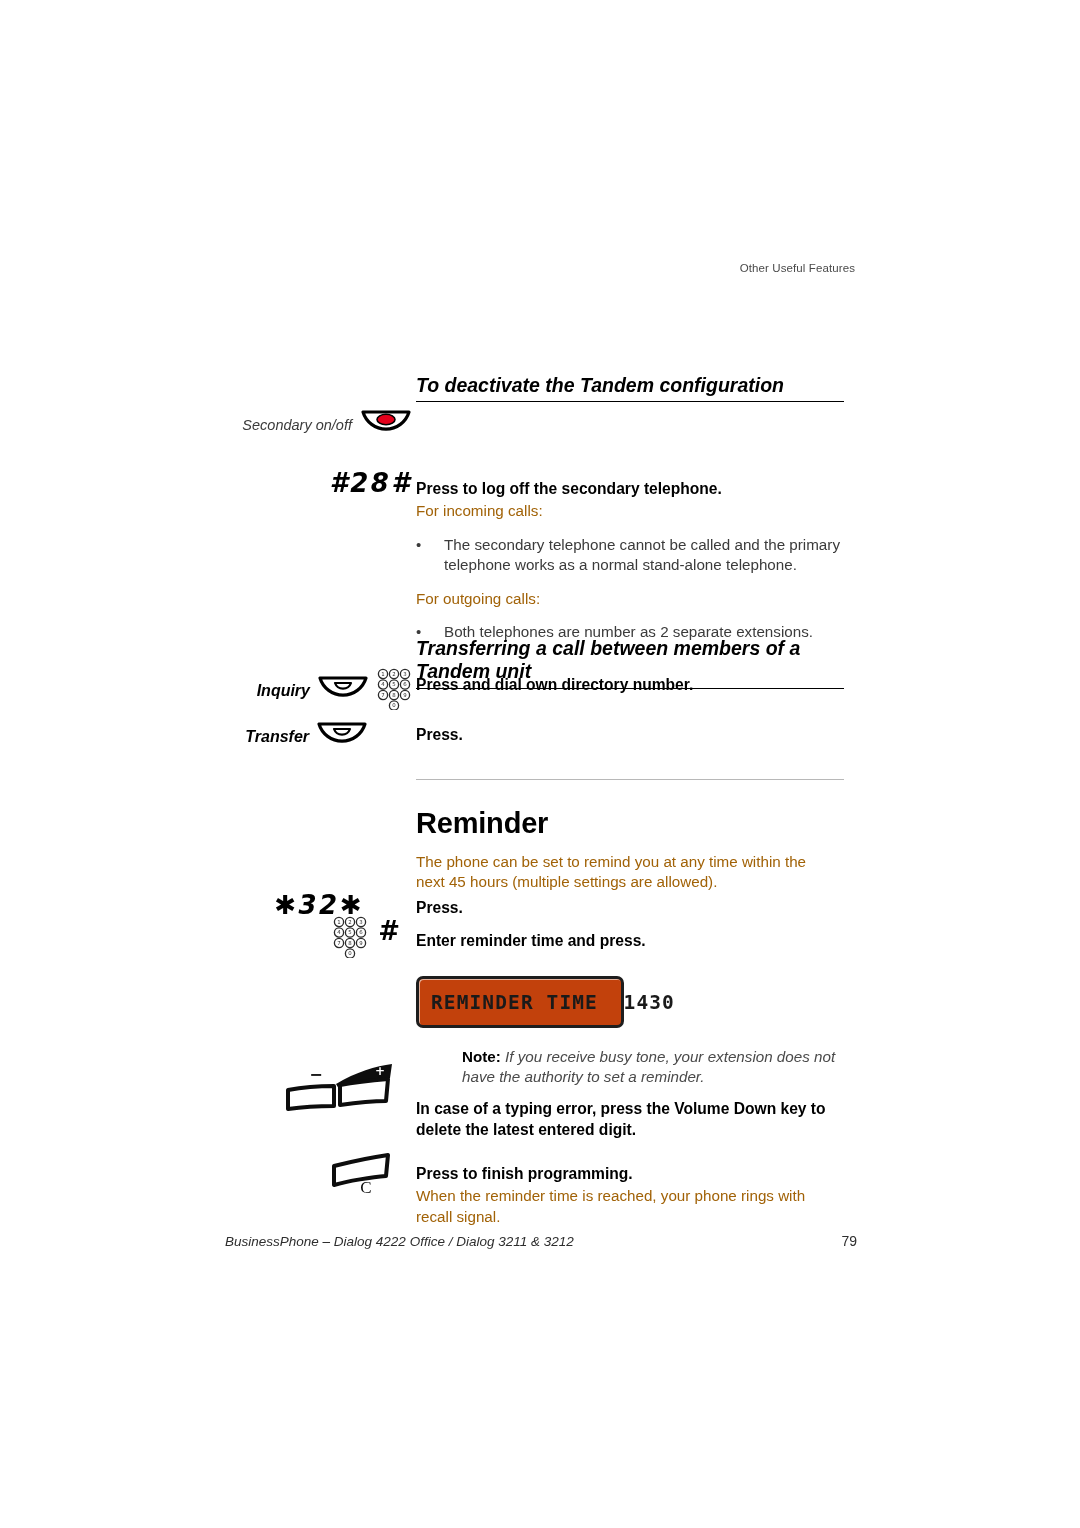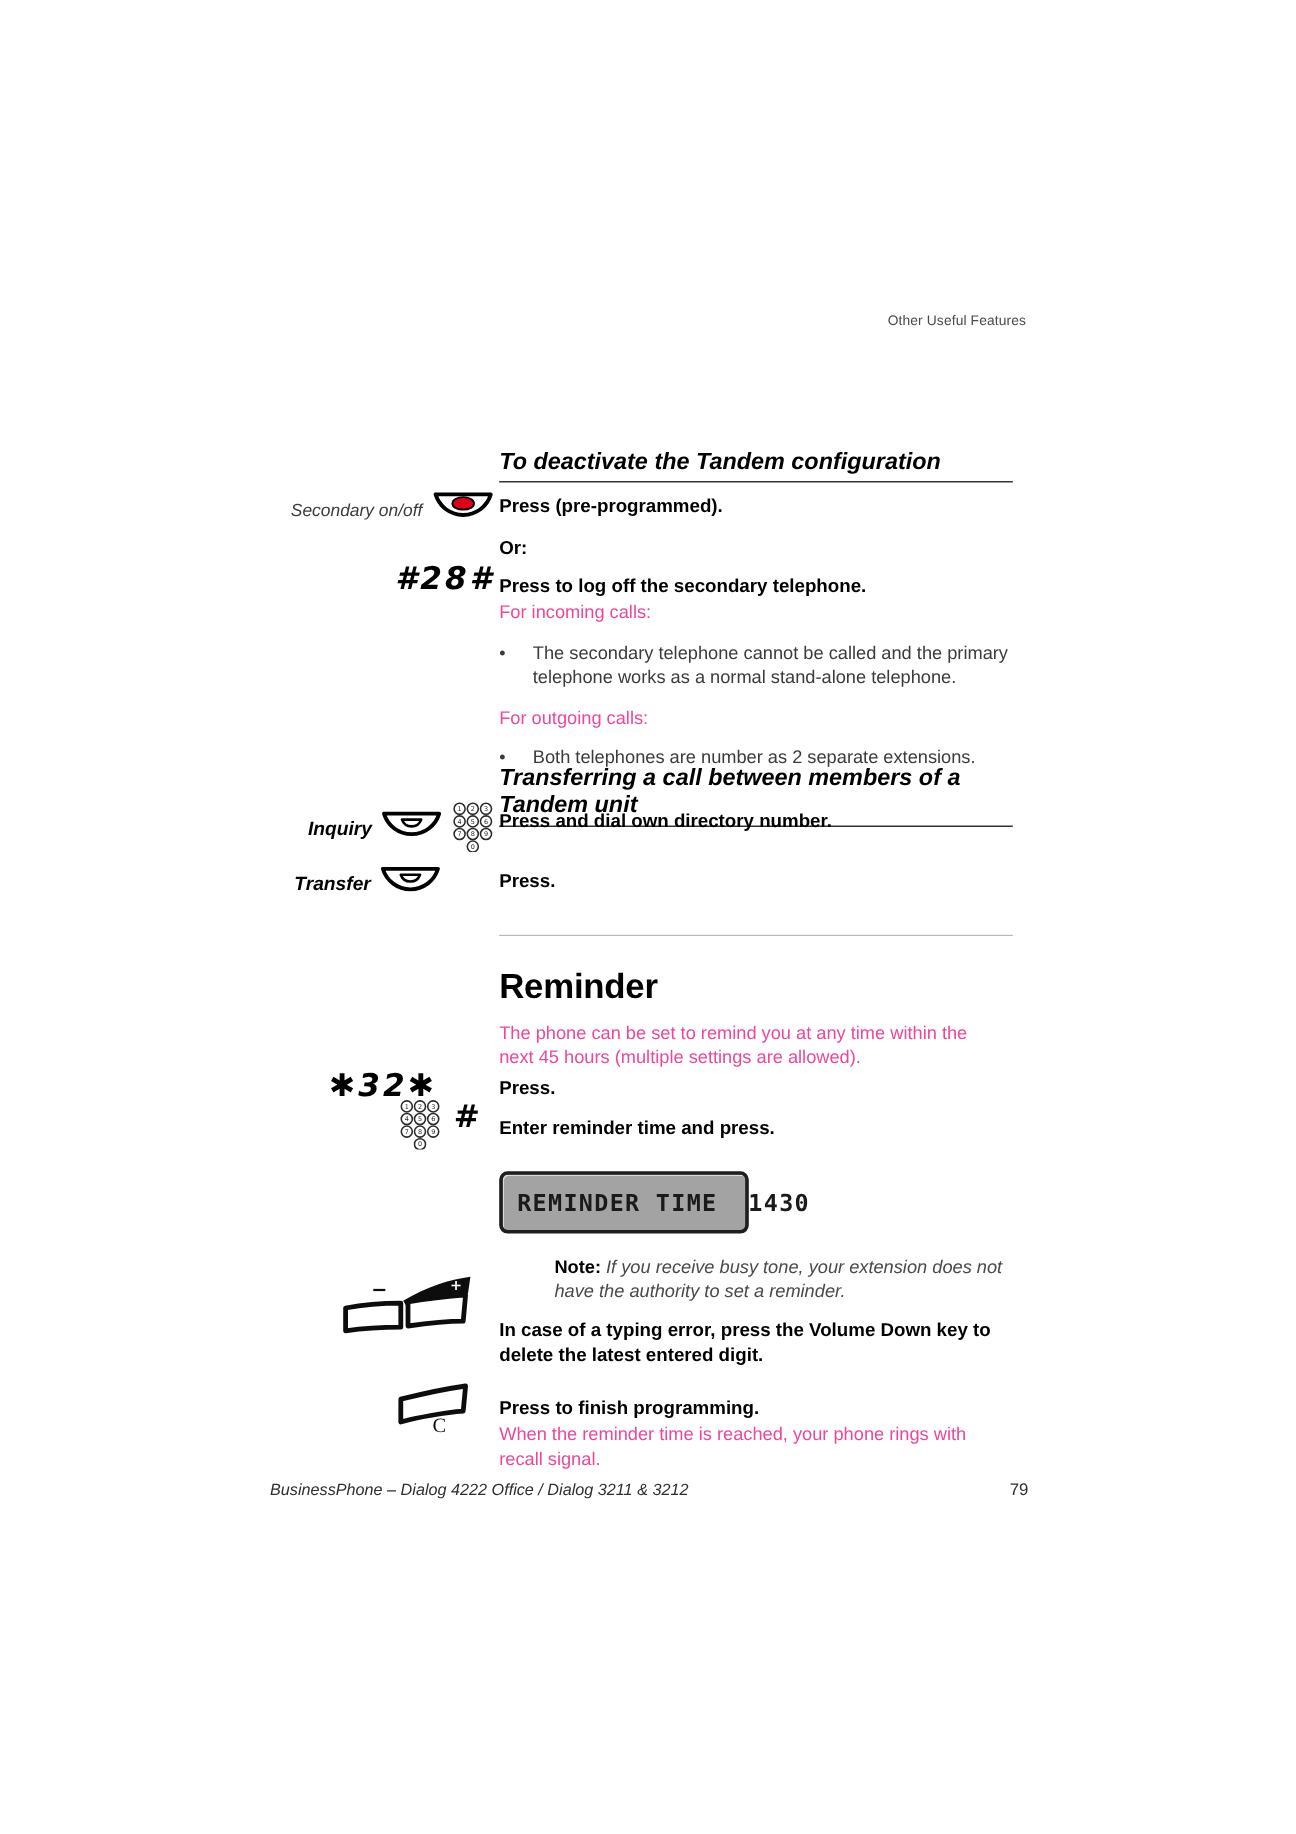--- a/index.html
+++ b/index.html
@@ -59,21 +59,21 @@
     line-height: 1.2;
   }
   .instr {
     font-size: 15.6px;
     font-weight: bold;
     color: #000;
     line-height: 1.35;
   }
   .body-text {
     font-size: 15.2px;
-    color: #ec4899;
+    color: #a16207;
     line-height: 1.35;
   }
   .bullet-row {
     display: flex;
     font-size: 15.2px;
     color: #3b3b3b;
     line-height: 1.35;
   }
   .bullet-dot {
     width: 28px;
@@ -141,21 +141,21 @@
   .volume-icon { display: block; }
   .clear-icon { display: block; }
 
   
   .lcd {
     width: 208px;
     height: 52px;
     box-sizing: border-box;
     border: 3px solid #1e1e1e;
     border-radius: 7px;
-    background: #a3a3a3;
+    background: #c2410c;
     box-shadow: inset 1px 1px 0 #ffffff99;
     display: flex;
     align-items: center;
     padding-left: 12px;
     position: relative;
   }
   .lcd-text {
     font-family: "DejaVu Sans Mono", monospace;
     font-size: 19.5px;
     font-weight: bold;
@@ -195,24 +195,20 @@
       <span class="key-label-light">Secondary on/off</span>
       <span class="key-icon">
         <svg width="52" height="30" viewBox="0 0 52 30">
           <path d="M3 4 H49 A24 24 0 0 1 3 4 Z" fill="#ffffff" stroke="#000" stroke-width="3.2" stroke-linejoin="round"></path>
           <ellipse cx="26" cy="11.5" rx="9" ry="5.2" fill="#e3001b" stroke="#000" stroke-width="1.6"></ellipse>
         </svg>
       </span>
     </div>
   </div>
 
-  <div class="col-right" style="top:412px;">
-    <div class="instr">Press (pre-programmed).</div>
-    <div class="instr" style="margin-top:14px;">Or:</div>
-  </div>
 
   <div class="col-left" style="top:468px;">
     <div style="text-align:right;">
       <span class="code-text">#28#</span>
     </div>
   </div>
 
   <div class="col-right" style="top:478px;">
     <div class="instr">Press to log off the secondary telephone.</div>
     <div class="body-text" style="margin-top:2px;">For incoming calls:</div>

